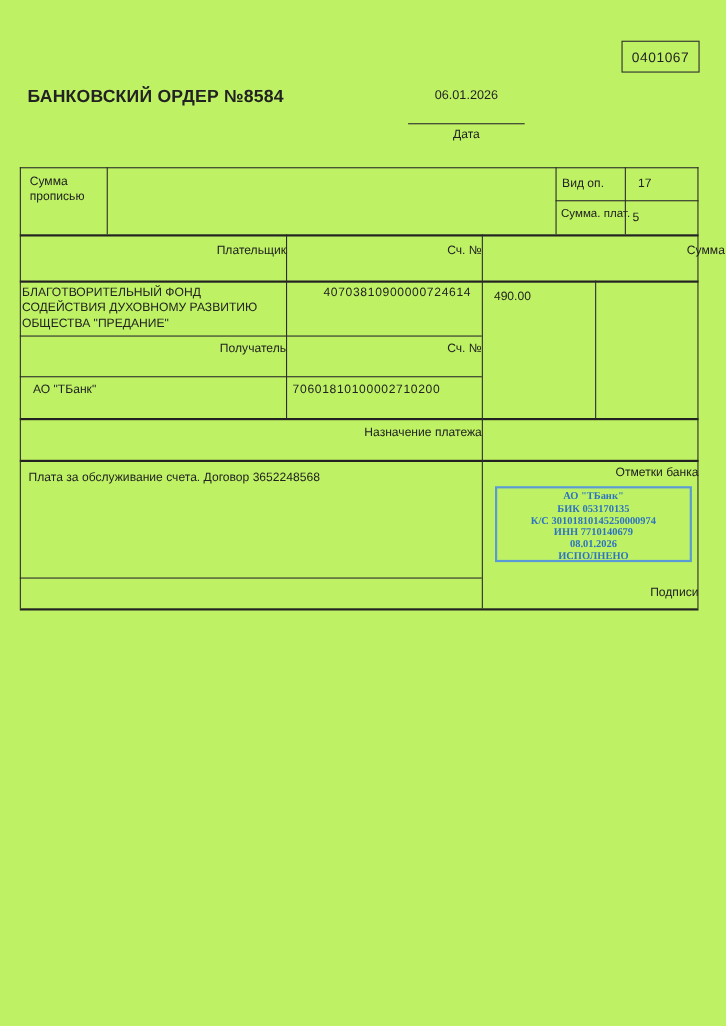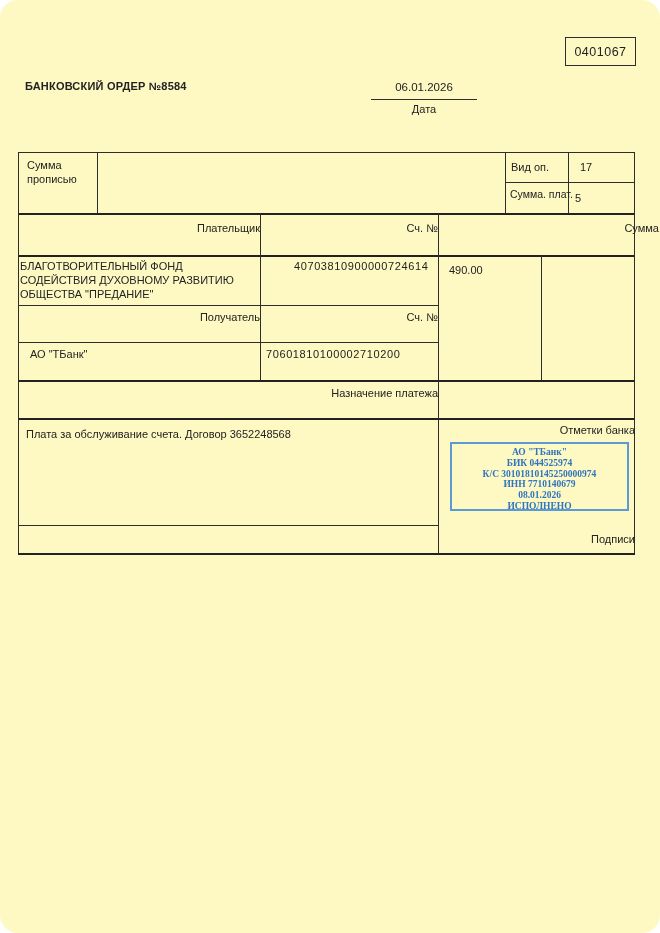--- a/index.html
+++ b/index.html
@@ -1,41 +1,40 @@
 <!DOCTYPE html>
 <html><head>
 <meta charset="utf-8">
 <style>
   html, body { margin: 0; padding: 0; background: #ffffff; }
   #page {
     position: relative;
     width: 660px;
     height: 933px;
-    background: #fef9c3;
+    background: #bef264;
     font-family: "Liberation Sans", "DejaVu Sans", sans-serif;
     color: #222222;
     overflow: hidden;
-    border-radius: 18px;
   }
   .abs { position: absolute; }
   .hl { position: absolute; background: #2d2d2d; height: 1px; }
   .hl.thick { height: 2px; background: #222222; }
   .vl { position: absolute; background: #2d2d2d; width: 1px; }
   .t11 { font-size: 11px; line-height: 14px; }
   .center { text-align: right; }
 
   #form-code-box {
     left: 565px; top: 37px; width: 69px; height: 27px;
     border: 1.5px solid #2d2d2d;
     display: flex; align-items: center; justify-content: center;
     font-size: 12.5px; letter-spacing: 0.5px;
   }
-  #doc-title { left: 25px; top: 80px; font-size: 11px; font-weight: bold; letter-spacing: 0.2px; }
+  #doc-title { left: 25px; top: 80px; font-size: 16px; font-weight: bold; letter-spacing: 0.2px; }
   #date-block { left: 371px; top: 81px; width: 106px; text-align: center; }
-  #date-value { display: block; font-size: 11.5px; padding-bottom: 6px; border-bottom: 1.5px solid #2d2d2d; }
+  #date-value { display: block; font-size: 11.5px; padding-bottom: 19px; border-bottom: 1.5px solid #2d2d2d; }
   #date-label { display: block; font-size: 11px; padding-top: 3px; }
   #stamp-box {
     left: 450px; top: 442px; width: 179px; height: 69px;
     border: 2px solid #5b9bd5;
     box-sizing: border-box;
     text-align: center;
     font-family: "Liberation Serif", "DejaVu Serif", serif;
     font-weight: bold;
     font-size: 9.5px;
     line-height: 10.8px;
@@ -101,21 +100,21 @@
   <div class="abs t11" style="left:30px; top:347px;">АО "ТБанк"</div>
   <div class="abs t11 acct" style="left:266px; top:347px;">70601810100002710200</div>
 
   <div class="abs t11 center" style="left:18px; top:386px; width:420px;">Назначение платежа</div>
 
   <div class="abs t11" style="left:26px; top:427px; width:400px;">Плата за обслуживание счета. Договор 3652248568</div>
   <div class="abs t11 center" style="left:438px; top:423px; width:197px;">Отметки банка</div>
 
   <div id="stamp-box" class="abs">
     <div class="stamp-line">АО "ТБанк"</div>
-    <div class="stamp-line">БИК 044525974</div>
+    <div class="stamp-line">БИК 053170135</div>
     <div class="stamp-line">К/С 30101810145250000974</div>
     <div class="stamp-line">ИНН 7710140679</div>
     <div class="stamp-line">08.01.2026</div>
     <div class="stamp-line">ИСПОЛНЕНО</div>
   </div>
 
   <div class="abs t11 center" style="left:438px; top:532px; width:197px;">Подписи</div>
 
 </div>
 

